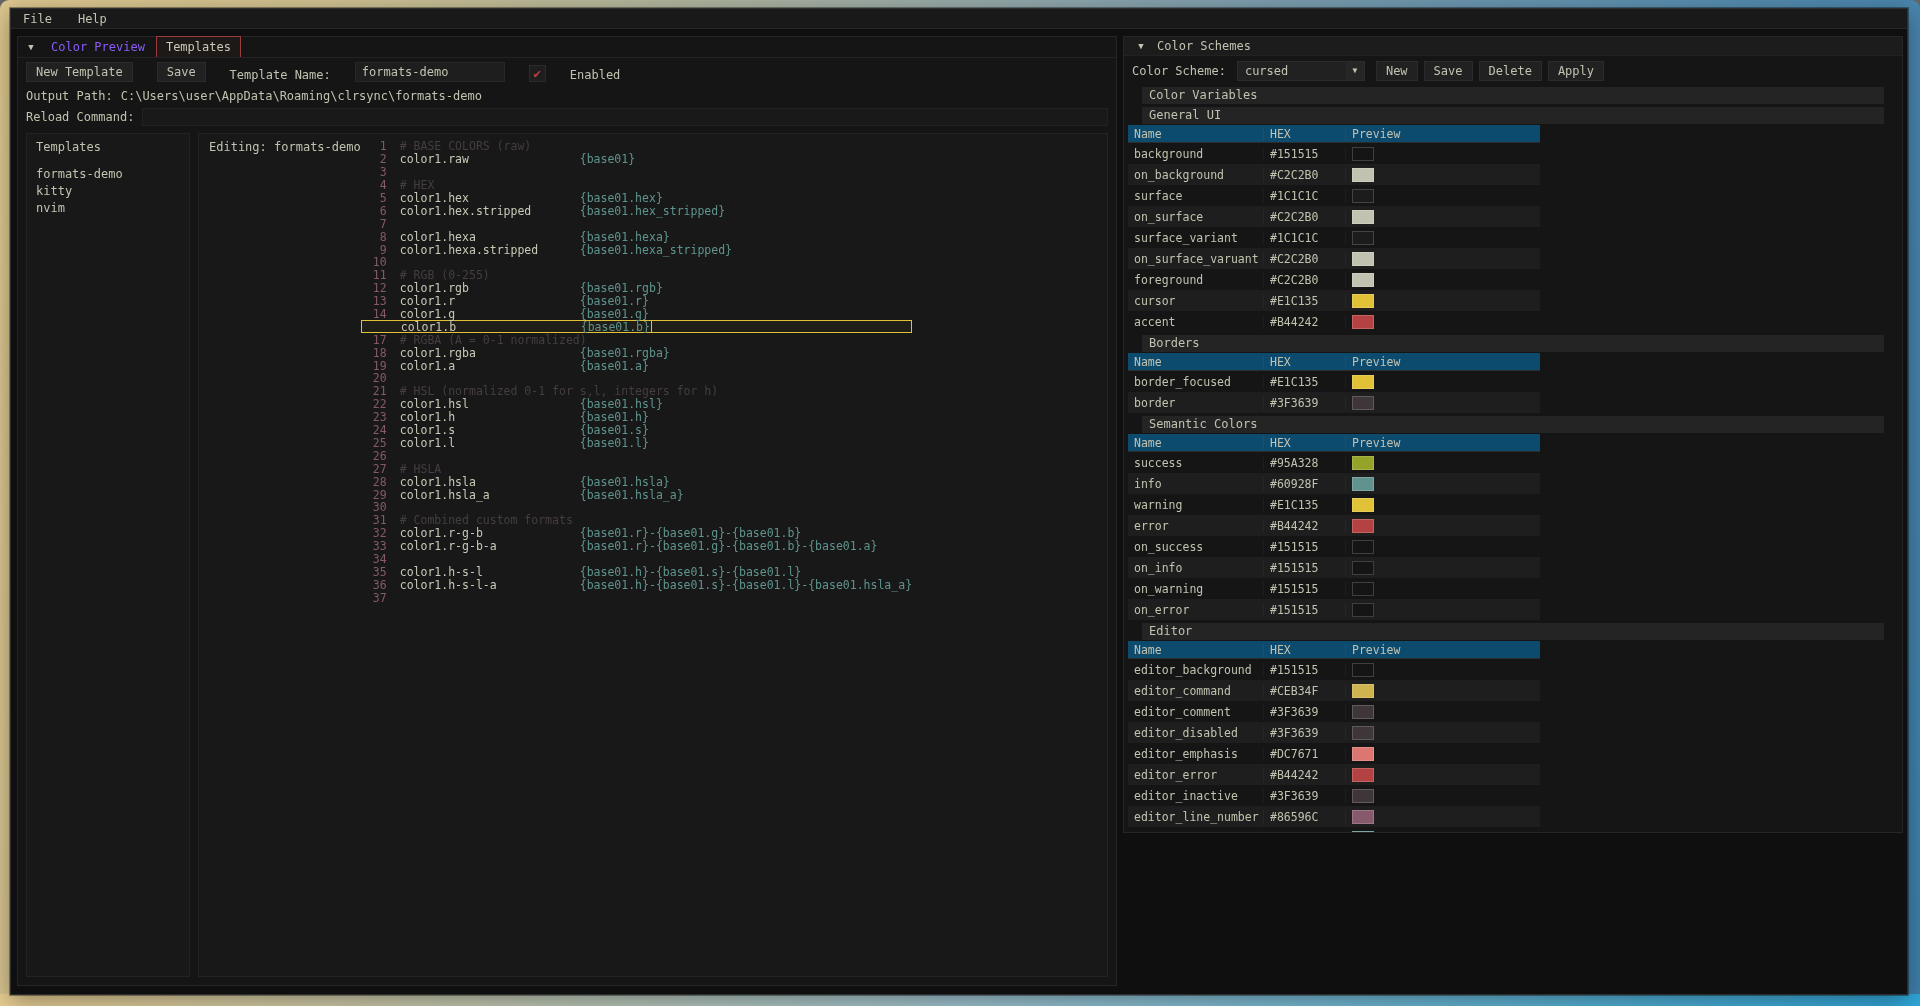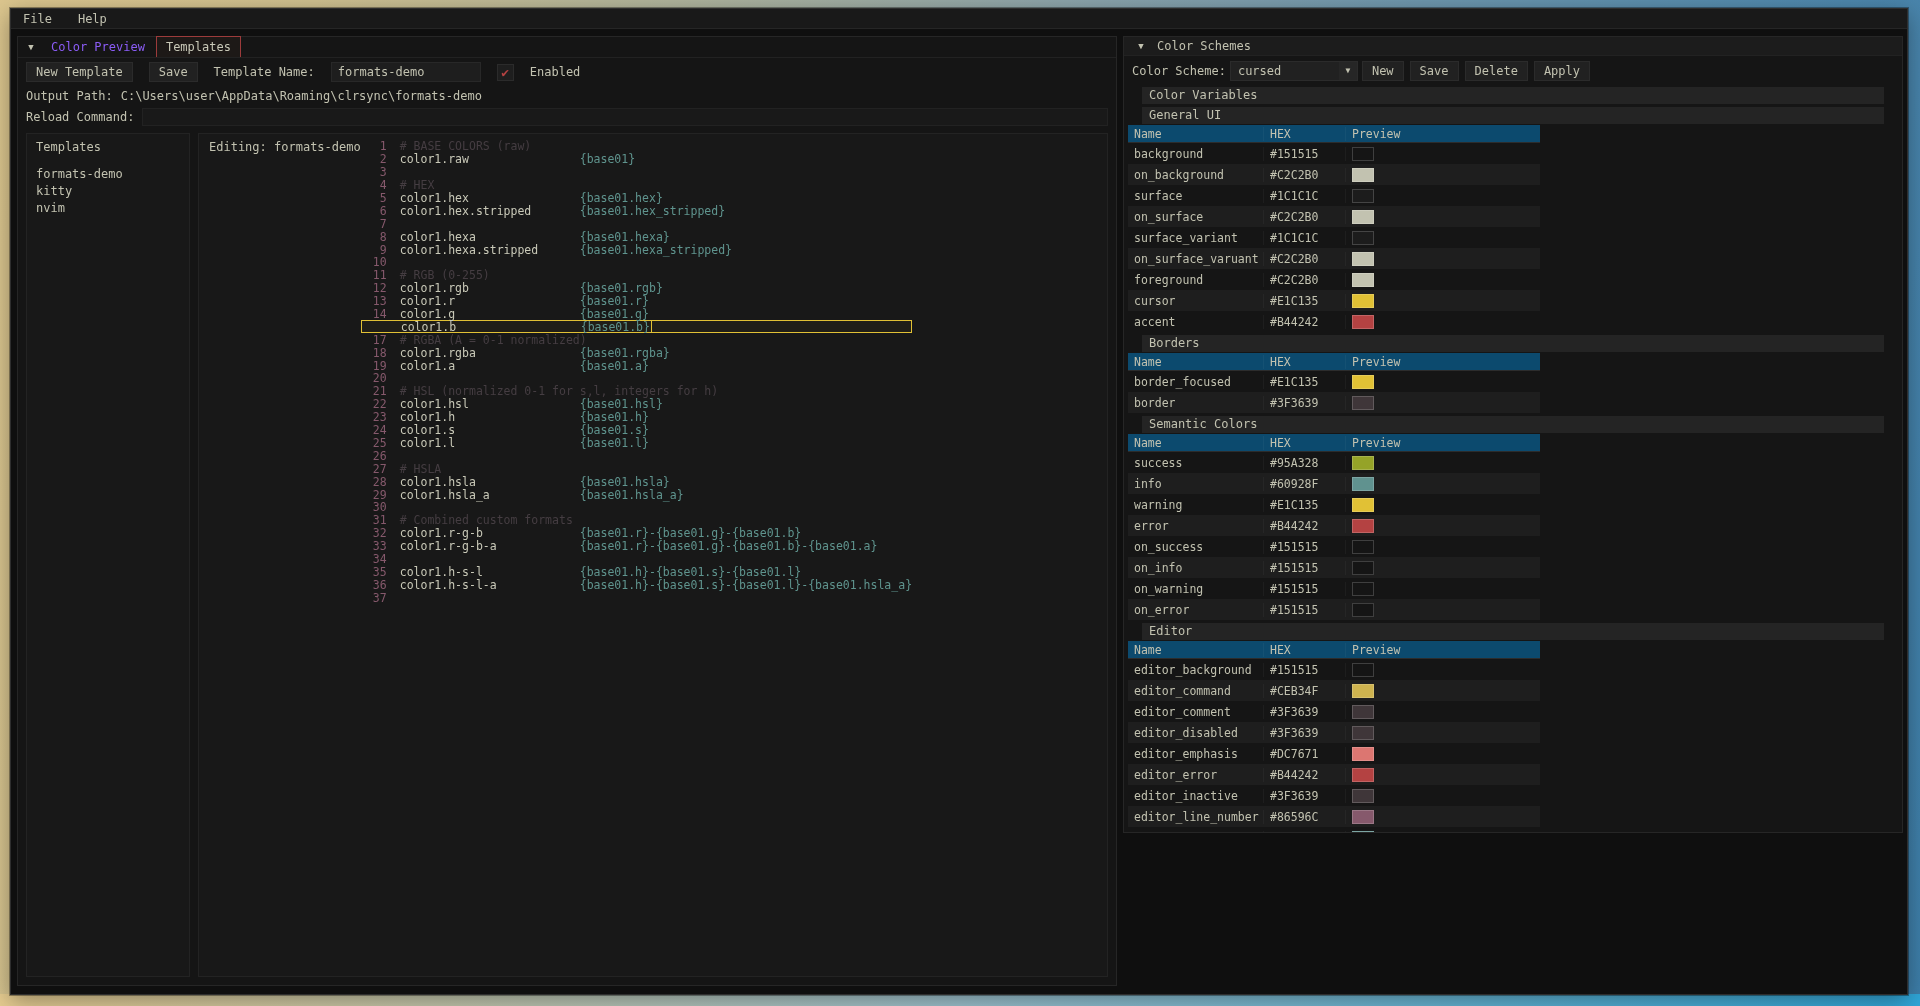--- a/index.html
+++ b/index.html
@@ -4,20 +4,21 @@
 <style>
   * { margin:0; padding:0; box-sizing:border-box; }
   html,body { width:1920px; height:1006px; overflow:hidden; }
   body {
     font-family:"DejaVu Sans Mono","Liberation Mono",monospace;
     font-size:12px; color:#C2C2B0; background:#666;
   }
   .desktop {
     position:relative; width:1920px; height:1006px;
     background:linear-gradient(100deg,#dcc68e 0%,#cfc08f 15%,#b0b49c 32%,#8aa3ab 52%,#6d96ad 68%,#538aad 84%,#3d7ea9 100%);
+    border-radius:9px;
   }
   .desktop::after {
     content:""; position:absolute; left:0; right:0; bottom:0; height:12px;
     background:linear-gradient(90deg,#e6cc90 0%,#9ec3cf 50%,#2fa6d8 100%);
   }
   .app-window {
     position:absolute; left:10px; top:8px; width:1898px; height:987px;
     background:#0f0f0f; border:1px solid #2e2e2e; z-index:2;
     box-shadow:0 0 0 1px rgba(0,0,0,.35), 0 6px 22px rgba(0,0,0,.35);
   }
@@ -26,21 +27,21 @@
   .dock { position:relative; width:100%; height:calc(100% - 20px); }
   .win { position:absolute; background:#151515; border:1px solid #262626; }
   .left-win { left:6px; top:7px; width:1100px; height:950px; display:flex; flex-direction:column; }
   .right-win { left:1112px; top:7px; width:780px; height:797px; overflow:hidden; }
 
   
   .tabbar { display:flex; align-items:flex-end; height:21px; padding-left:4px; gap:2px; border-bottom:1px solid #222; }
   .collapse-btn { width:18px; text-align:center; font-size:9px; line-height:20px; color:#C2C2B0; }
   .tab { padding:3px 9px 3px; line-height:14px; color:#8b5cf6; cursor:default; }
   .tab.active { background:#1d1917; border:1px solid #9c3b3b; border-bottom:none; color:#C9C9B8; }
-  .toolbar-row { display:flex; align-items:center; gap:16px; padding:4px 8px 3px; height:27px; flex:none; }
+  .toolbar-row { display:flex; align-items:flex-end; gap:24px; padding:4px 8px 3px; height:27px; flex:none; }
   .btn { background:#212121; border:1px solid #2b2b2b; color:#C2C2B0; font:inherit; padding:2px 9px; line-height:14px; cursor:default; }
   .text-input { background:#1e1e1e; border:1px solid #282828; color:#C2C2B0; font:inherit; padding:2px 6px; height:20px; }
   .name-input { width:150px; }
   .checkbox { width:17px; height:17px; background:#1e1e1e; border:1px solid #2b2b2b; display:flex; align-items:center; justify-content:center; }
   .checkmark { color:#B44242; font-size:13px; line-height:13px; }
   .row-line { display:flex; align-items:center; gap:8px; padding:1px 8px; height:21px; flex:none; }
   .wide-input { flex:1; background:#191919; border:1px solid #222; height:18px; color:#C2C2B0; font:inherit; padding:0 6px; }
   .path-text { color:#C2C2B0; }
   .content { display:flex; gap:8px; padding:6px 8px 8px; flex:1; min-height:0; }
   .tpl-list { width:164px; background:#181818; border:1px solid #232323; padding:6px 9px; flex:none; }
@@ -52,21 +53,21 @@
   .line { display:flex; align-items:center; height:12.9px; }
   .line .num { width:26px; text-align:right; margin-right:13px; color:#86596C; flex:none; }
   .line .lname { width:180px; flex:none; color:#C9C9B8; white-space:pre; }
   .line .lvalue { color:#5F948E; white-space:pre; }
   .line .comment { color:#453d42; white-space:pre; }
   .line.hl { border:1px solid #E1C135; background:rgba(225,193,53,.045); }
   .cursor-bar { width:1px; height:11px; background:#E1C135; margin-left:1px; flex:none; }
 
   
   .titlebar { height:19px; background:#1c1c1c; border-bottom:1px solid #222; display:flex; align-items:center; gap:7px; padding:0 8px; }
-  .controls { display:flex; align-items:center; gap:4px; padding:4px 8px 3px; height:28px; }
+  .controls { display:flex; align-items:center; gap:11px; padding:4px 8px 3px; height:28px; }
   .combo { width:128px; height:20px; background:#212121; border:1px solid #2b2b2b; display:flex; align-items:center; justify-content:space-between; padding-left:7px; cursor:default; }
   .combo .arrow-box { width:18px; height:100%; display:flex; align-items:center; justify-content:center; background:#262626; font-size:8px; color:#C2C2B0; }
   .section-hdr { height:17px; line-height:17px; background:#242424; margin:3px 18px 0; padding:0 7px; cursor:default; }
   .vartable { margin:1px 4px 0; width:412px; font-size:11.5px; }
   .thead, .trow { display:grid; grid-template-columns:136px 82px 194px; align-items:center; }
   .thead { height:18px; background:#0c4a6e; border-bottom:1px solid #2c2c2c; }
   .trow { height:21px; }
   .trow.alt { background:#1e1e1e; }
   .th, .td { padding:0 6px; white-space:nowrap; overflow:hidden; }
   .th:not(:last-child), .td:not(:last-child) { border-right:1px solid rgba(255,255,255,.04); }

